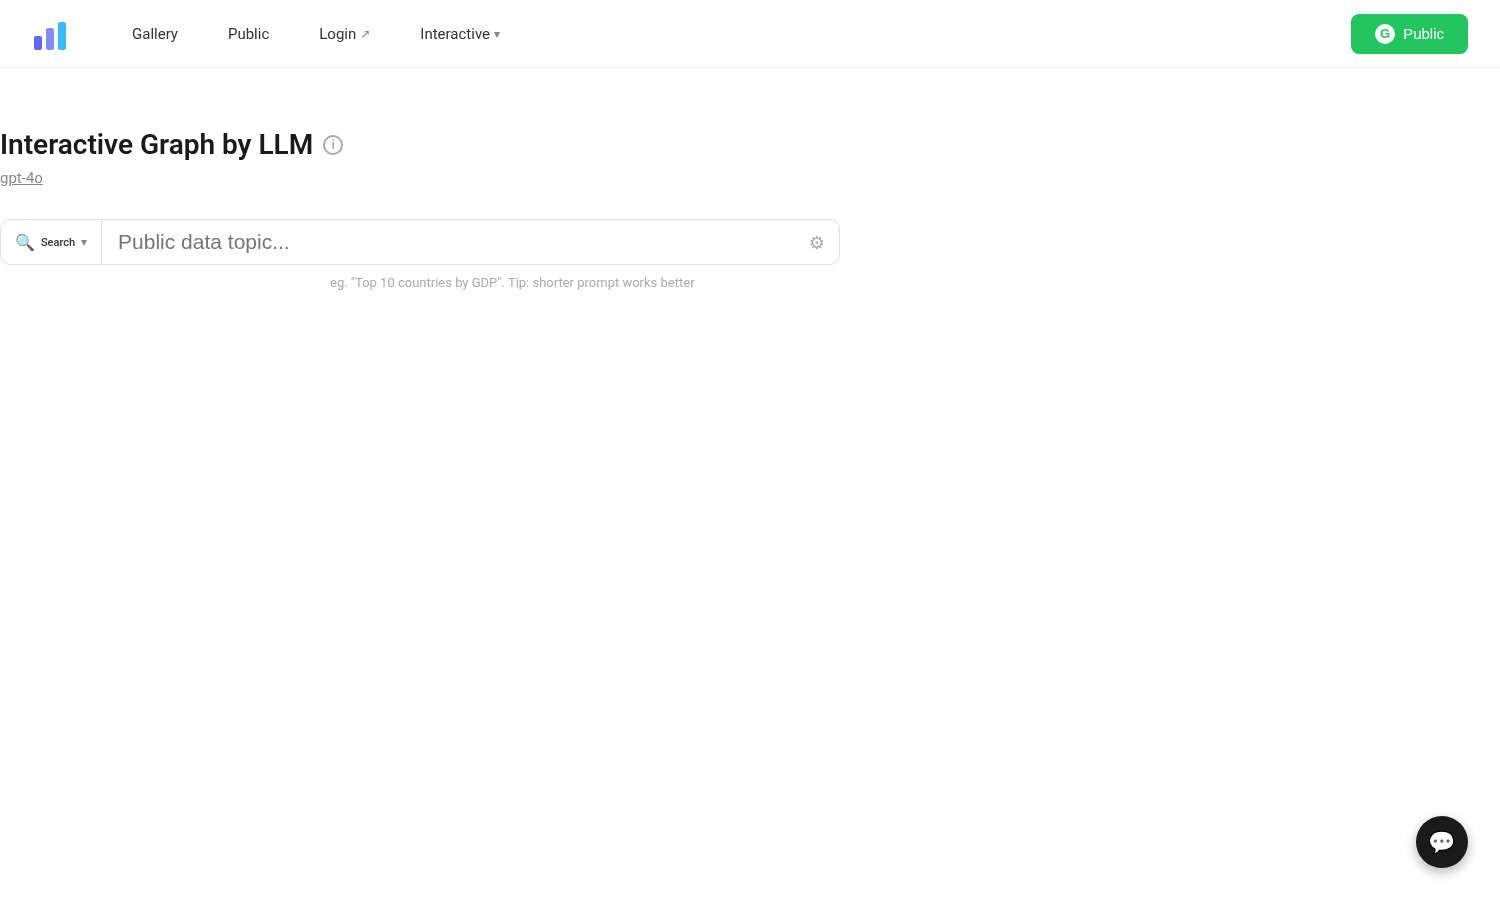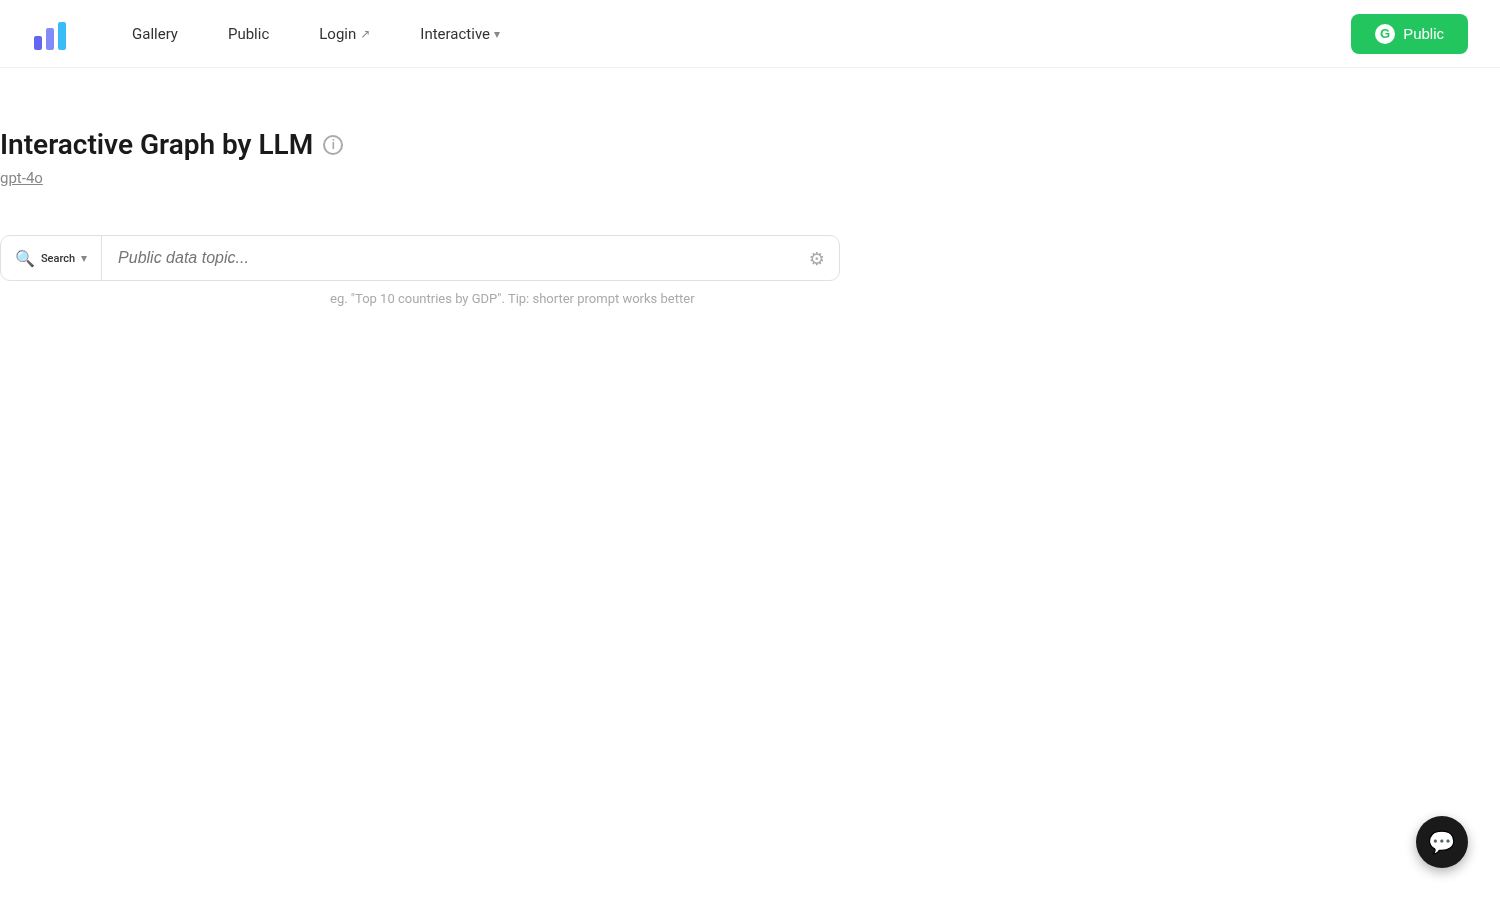--- a/index.html
+++ b/index.html
@@ -122,21 +122,21 @@
       justify-content: center;
       font-size: 12px;
       color: #aaa;
       cursor: pointer;
       flex-shrink: 0;
     }
 
     .subtitle {
       font-size: 15px;
       color: #888;
-      margin-bottom: 48px;
+      margin-bottom: 32px;
       text-decoration: underline;
     }
 
     
     .search-container {
       width: 840px;
       border: 1.5px solid #e0e0e0;
       border-radius: 10px;
       display: flex;
       align-items: center;
@@ -168,26 +168,25 @@
 
     .chevron-down {
       font-size: 12px;
       color: #888;
     }
 
     .search-input {
       flex: 1;
       border: none;
       outline: none;
-      font-size: 16px;
+      font-size: 21px;
       color: #999;
       padding: 0 16px;
       height: 44px;
       background: transparent;
-      font-style: italic;
     }
 
     .search-settings-icon {
       padding: 0 14px;
       color: #aaa;
       font-size: 18px;
       cursor: pointer;
       flex-shrink: 0;
     }
 

